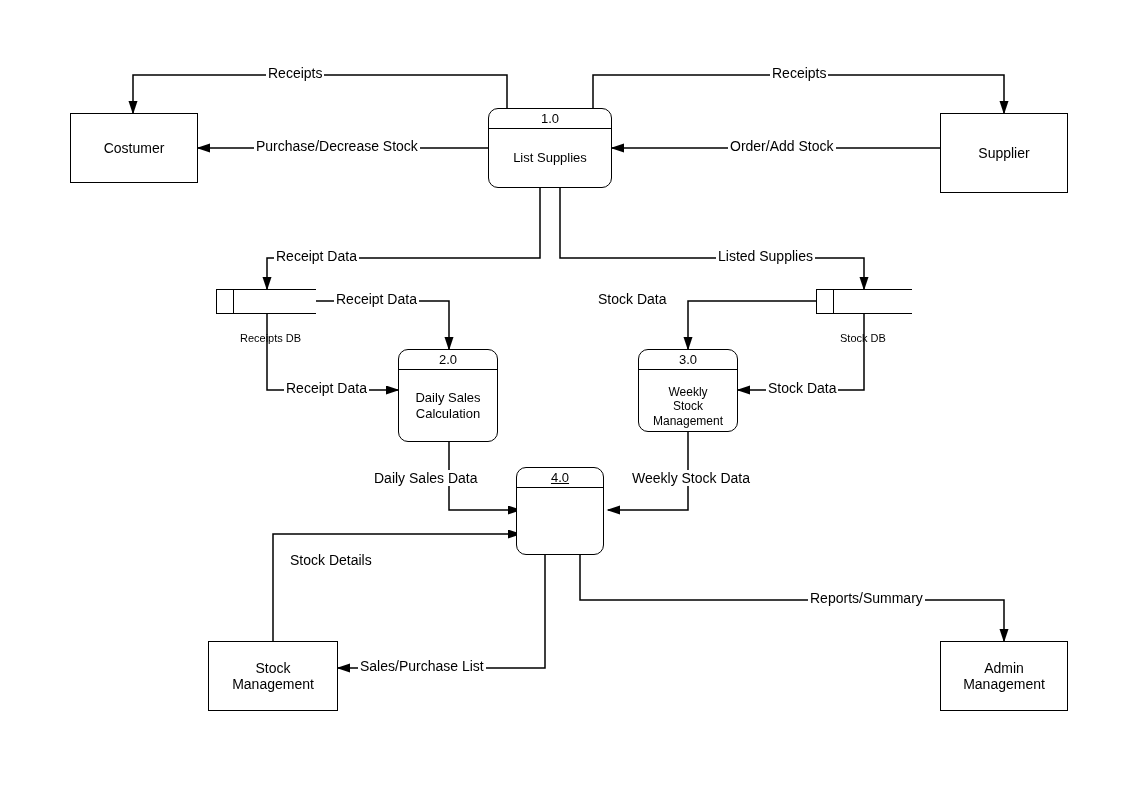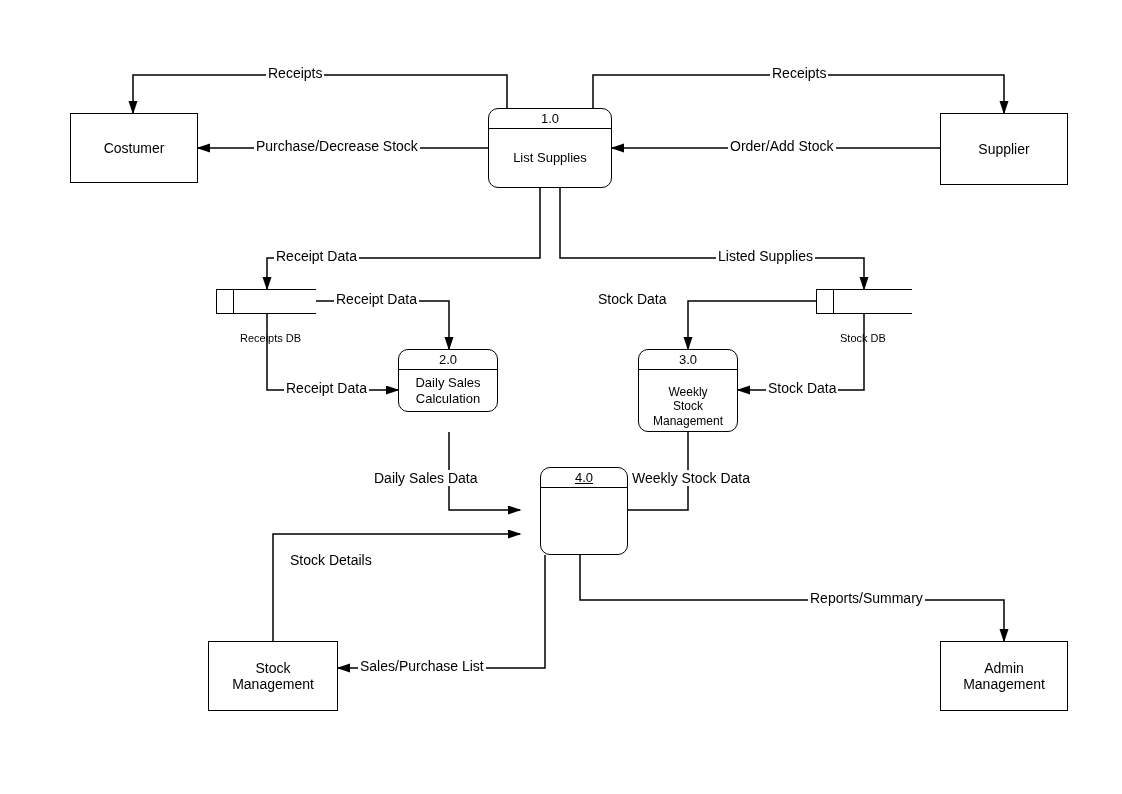--- a/index.html
+++ b/index.html
@@ -141,53 +141,53 @@
 
     <polyline points="545,555 545,668 338,668" fill="none" stroke="#000" stroke-width="1.5" marker-end="url(#arrow)"></polyline>
 
     <polyline points="580,555 580,600 1004,600 1004,641" fill="none" stroke="#000" stroke-width="1.5" marker-end="url(#arrow)"></polyline>
   </svg>
 
   <div class="entity" style="left:70px; top:113px; width:128px; height:70px;">
     <span>Costumer</span>
   </div>
 
-  <div class="entity" style="left:940px; top:113px; width:128px; height:72px;">
+  <div class="entity" style="left:940px; top:113px; width:128px; height:80px;">
     <span>Supplier</span>
   </div>
 
   <div class="entity" style="left:208px; top:641px; width:130px; height:70px; white-space:pre-line;">
     <span>Stock
 Management</span>
   </div>
 
   <div class="entity" style="left:940px; top:641px; width:128px; height:70px; white-space:pre-line;">
     <span>Admin
 Management</span>
   </div>
 
   <div class="process" style="left:488px; top:108px; width:124px; height:80px;">
     <div class="proc-header">1.0</div>
     <div class="proc-body" style="white-space:pre-line;">List Supplies</div>
   </div>
 
-  <div class="process" style="left:398px; top:349px; width:100px; height:63px;">
+  <div class="process" style="left:398px; top:349px; width:100px; height:93px;">
     <div class="proc-header">2.0</div>
     <div class="proc-body" style="white-space:pre-line;">Daily Sales
 Calculation</div>
   </div>
 
   <div class="process" style="left:638px; top:349px; width:100px; height:83px;gap:12px;">
     <div class="proc-header">3.0</div>
     <div class="proc-body" style="white-space:pre-line; font-size:12px;">Weekly
 Stock
 Management</div>
   </div>
 
-  <div class="process" style="left:540px; top:467px; width:88px; height:88px;text-decoration:underline;">
+  <div class="process" style="left:516px; top:467px; width:88px; height:88px;text-decoration:underline;">
     <div class="proc-header">4.0</div>
   </div>
 
   <div class="datastore" style="left:216px; top:289px; width:100px; height:25px;">
     <div class="ds-id"></div>
     <div class="ds-label">Receipts DB</div>
   </div>
 
   <div class="datastore" style="left:816px; top:289px; width:96px; height:25px;">
     <div class="ds-id"></div>

